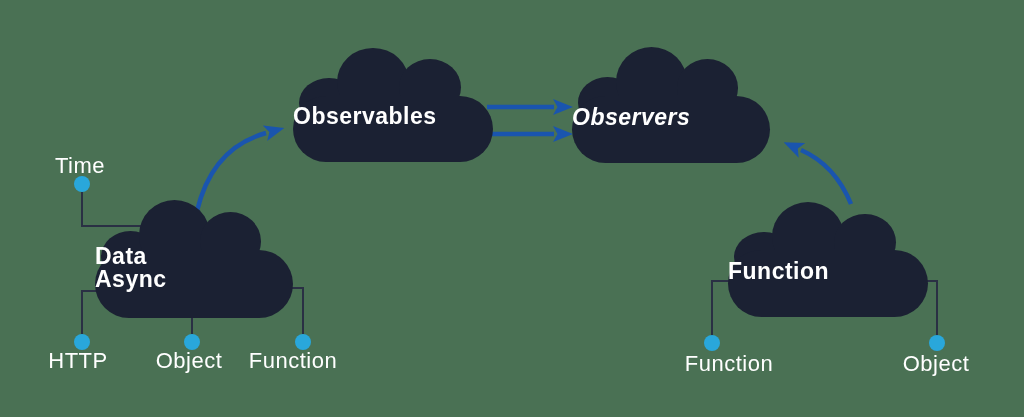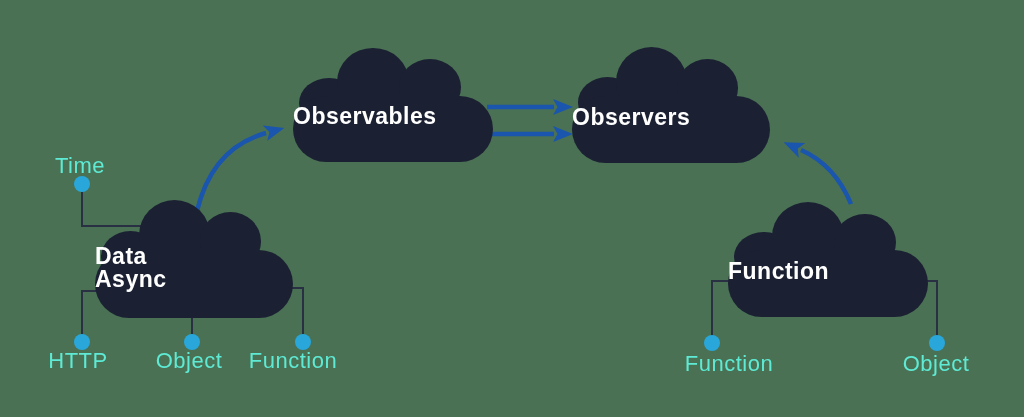--- a/index.html
+++ b/index.html
@@ -23,21 +23,21 @@
     transform:translateY(-50%);
     text-align:left;
     color:#ffffff;
     font-size:23px;font-weight:600;letter-spacing:0.5px;
   }
   .cloud-label.two-line{top:58%;line-height:23px;}
   
   .node-label{
     position:absolute;
     transform:translate(-50%,-50%);
-    color:#5eead4;
+    color:#ffffff;
     font-size:22px;font-weight:500;letter-spacing:0.5px;
     white-space:nowrap;
   }
 </style>
 </head>
 <body>
 
 <div class="stage">
 
   <svg class="layer" width="1024" height="417" viewBox="0 0 1024 417">
@@ -68,21 +68,21 @@
   </svg>
 
   <div class="cloud" style="left:293px;top:48px;width:200px;height:114px;">
     <div class="part lobe-left"></div>
     <div class="part lobe-top"></div>
     <div class="part lobe-right"></div>
     <div class="part base"></div>
     <div class="cloud-label">Observables</div>
   </div>
 
-  <div class="cloud" style="left:572px;top:47px;width:198px;height:116px;">
+  <div class="cloud" style="left:572px;top:47px;width:198px;height:116px;font-style:italic;">
     <div class="part lobe-left"></div>
     <div class="part lobe-top"></div>
     <div class="part lobe-right"></div>
     <div class="part base"></div>
     <div class="cloud-label">Observers</div>
   </div>
 
   <div class="cloud" style="left:95px;top:200px;width:198px;height:118px;">
     <div class="part lobe-left"></div>
     <div class="part lobe-top"></div>

